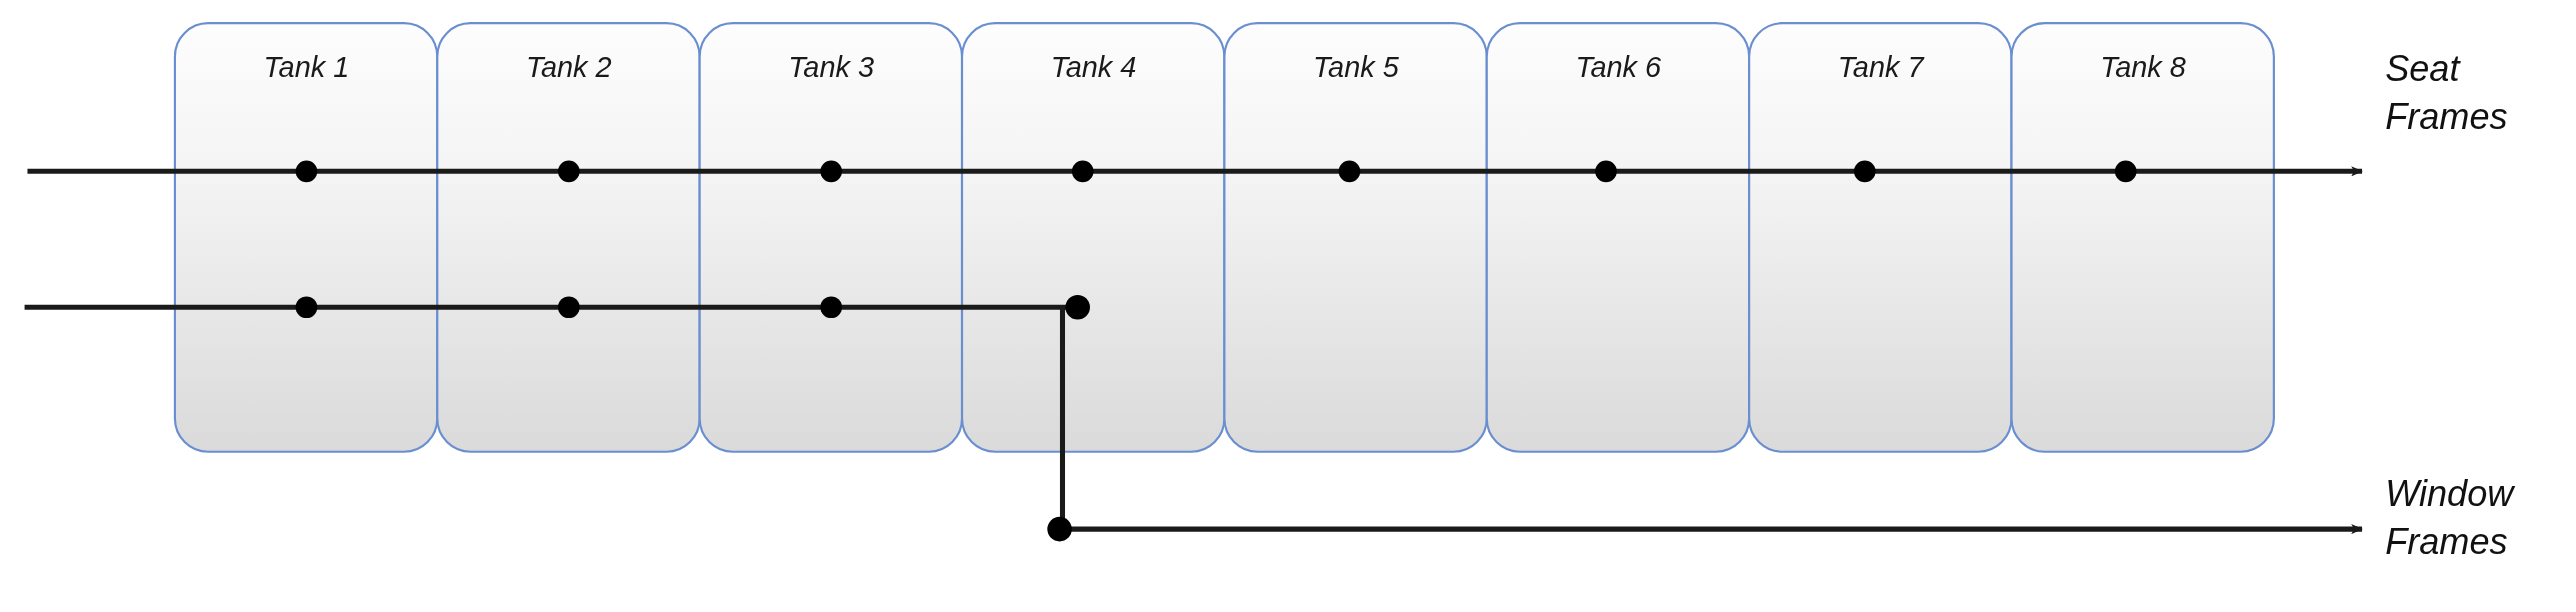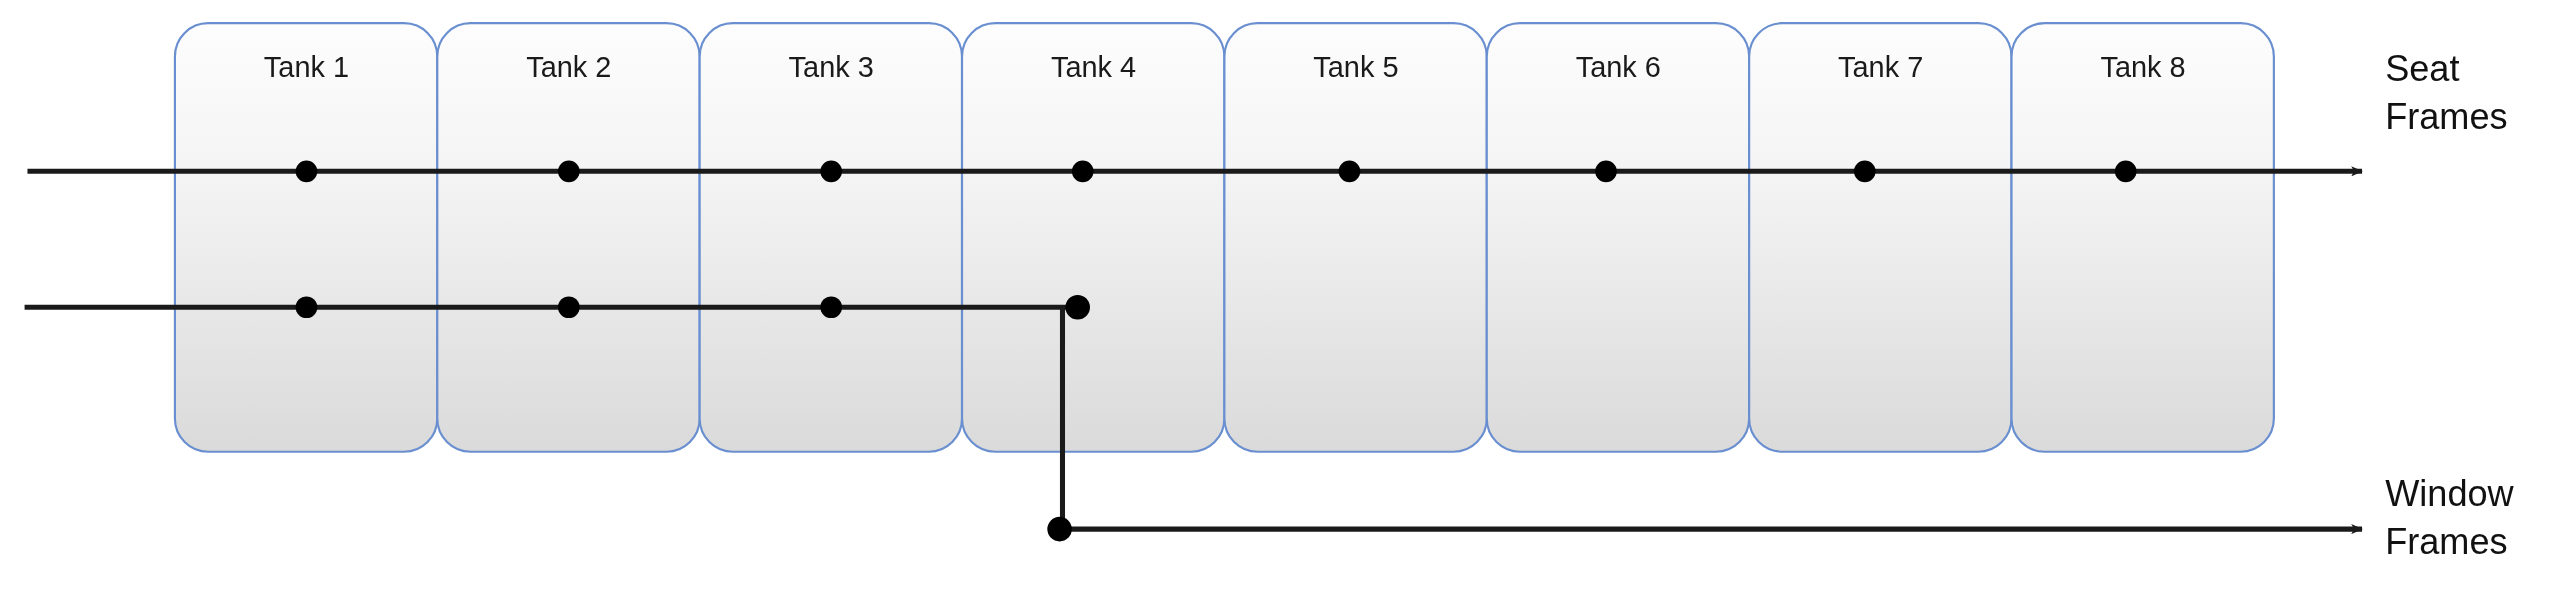--- a/index.html
+++ b/index.html
@@ -11,20 +11,21 @@
     width: 2576px;
     height: 613px;
     font-family: "Liberation Sans", sans-serif;
     overflow: hidden;
   }
   #stage {
     position: relative;
     width: 2296px;
     height: 613px;
     background: #ffffff;
+    font-style: italic;
   }
   #diagram-svg {
     position: absolute;
     left: 0;
     top: 0;
     width: 2576px;
     height: 613px;
   }
   .tank-label {
     font-family: "Liberation Sans", sans-serif;

